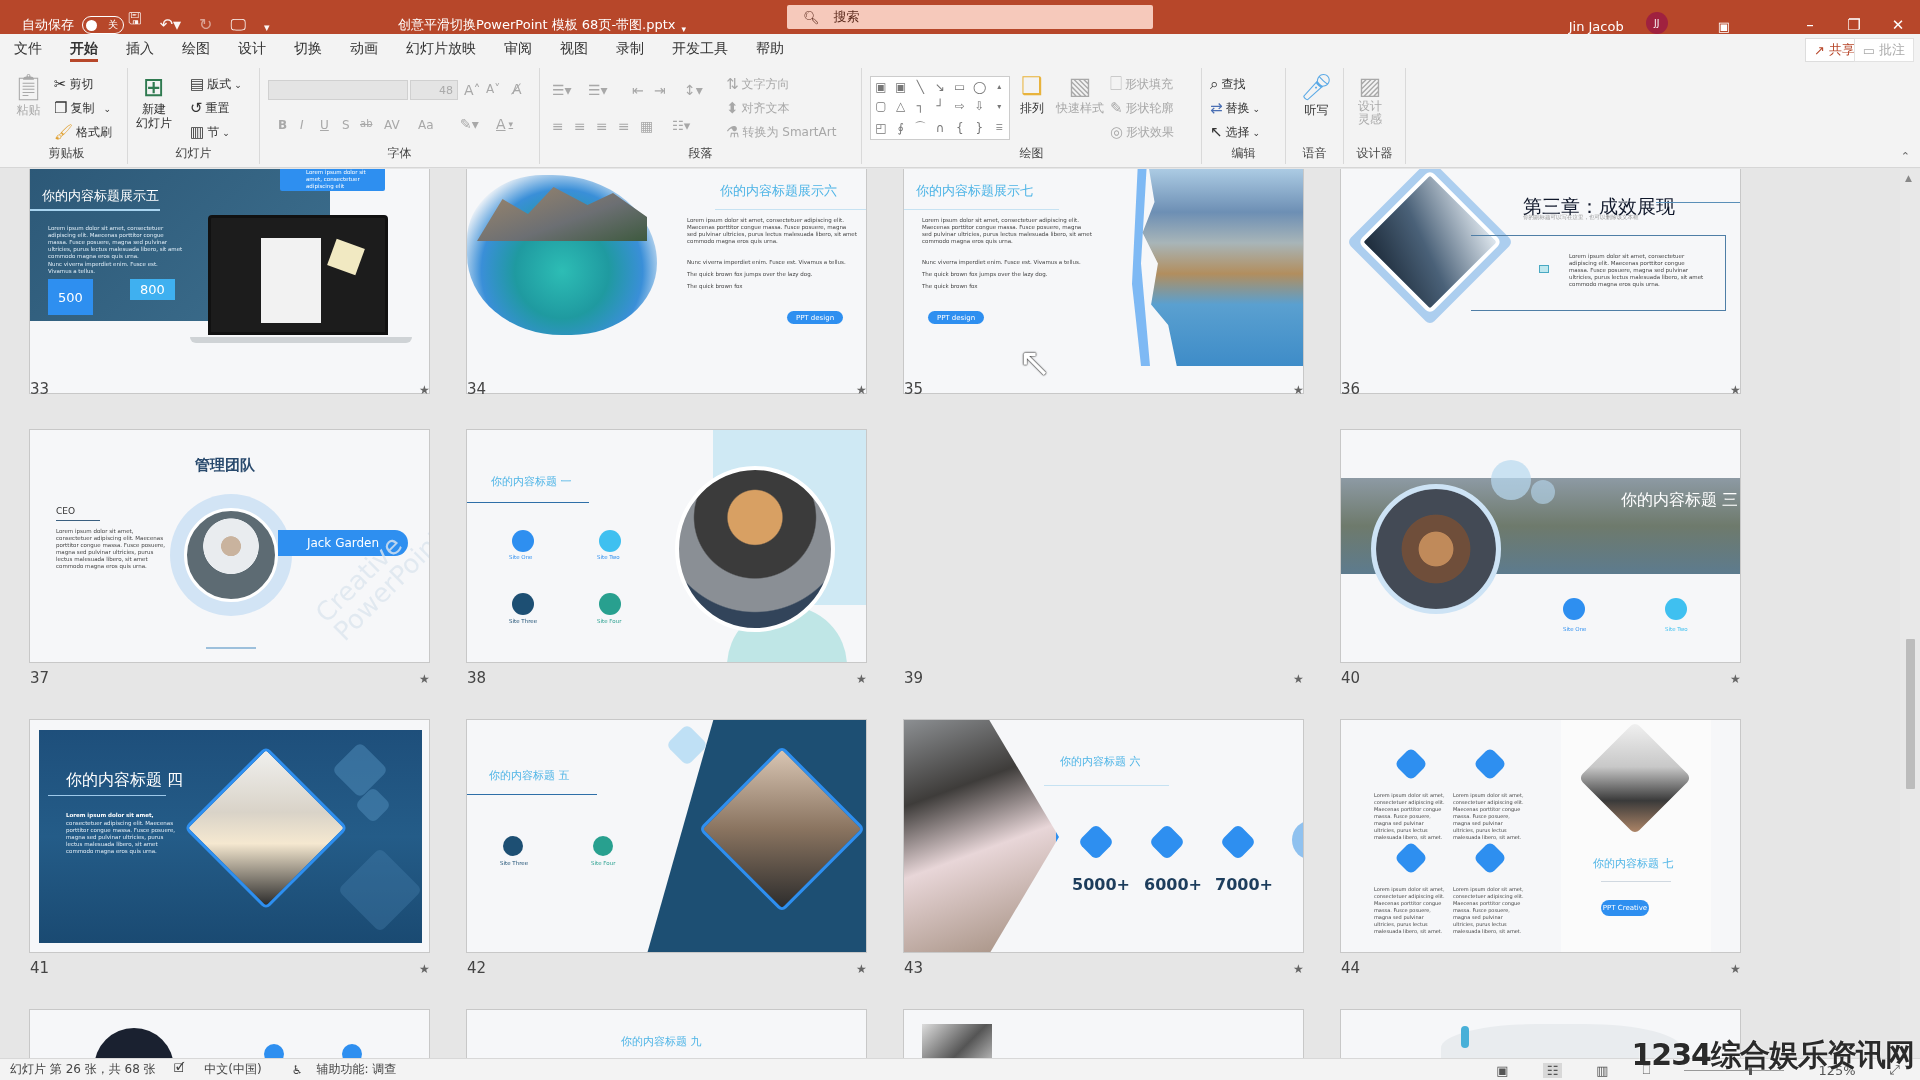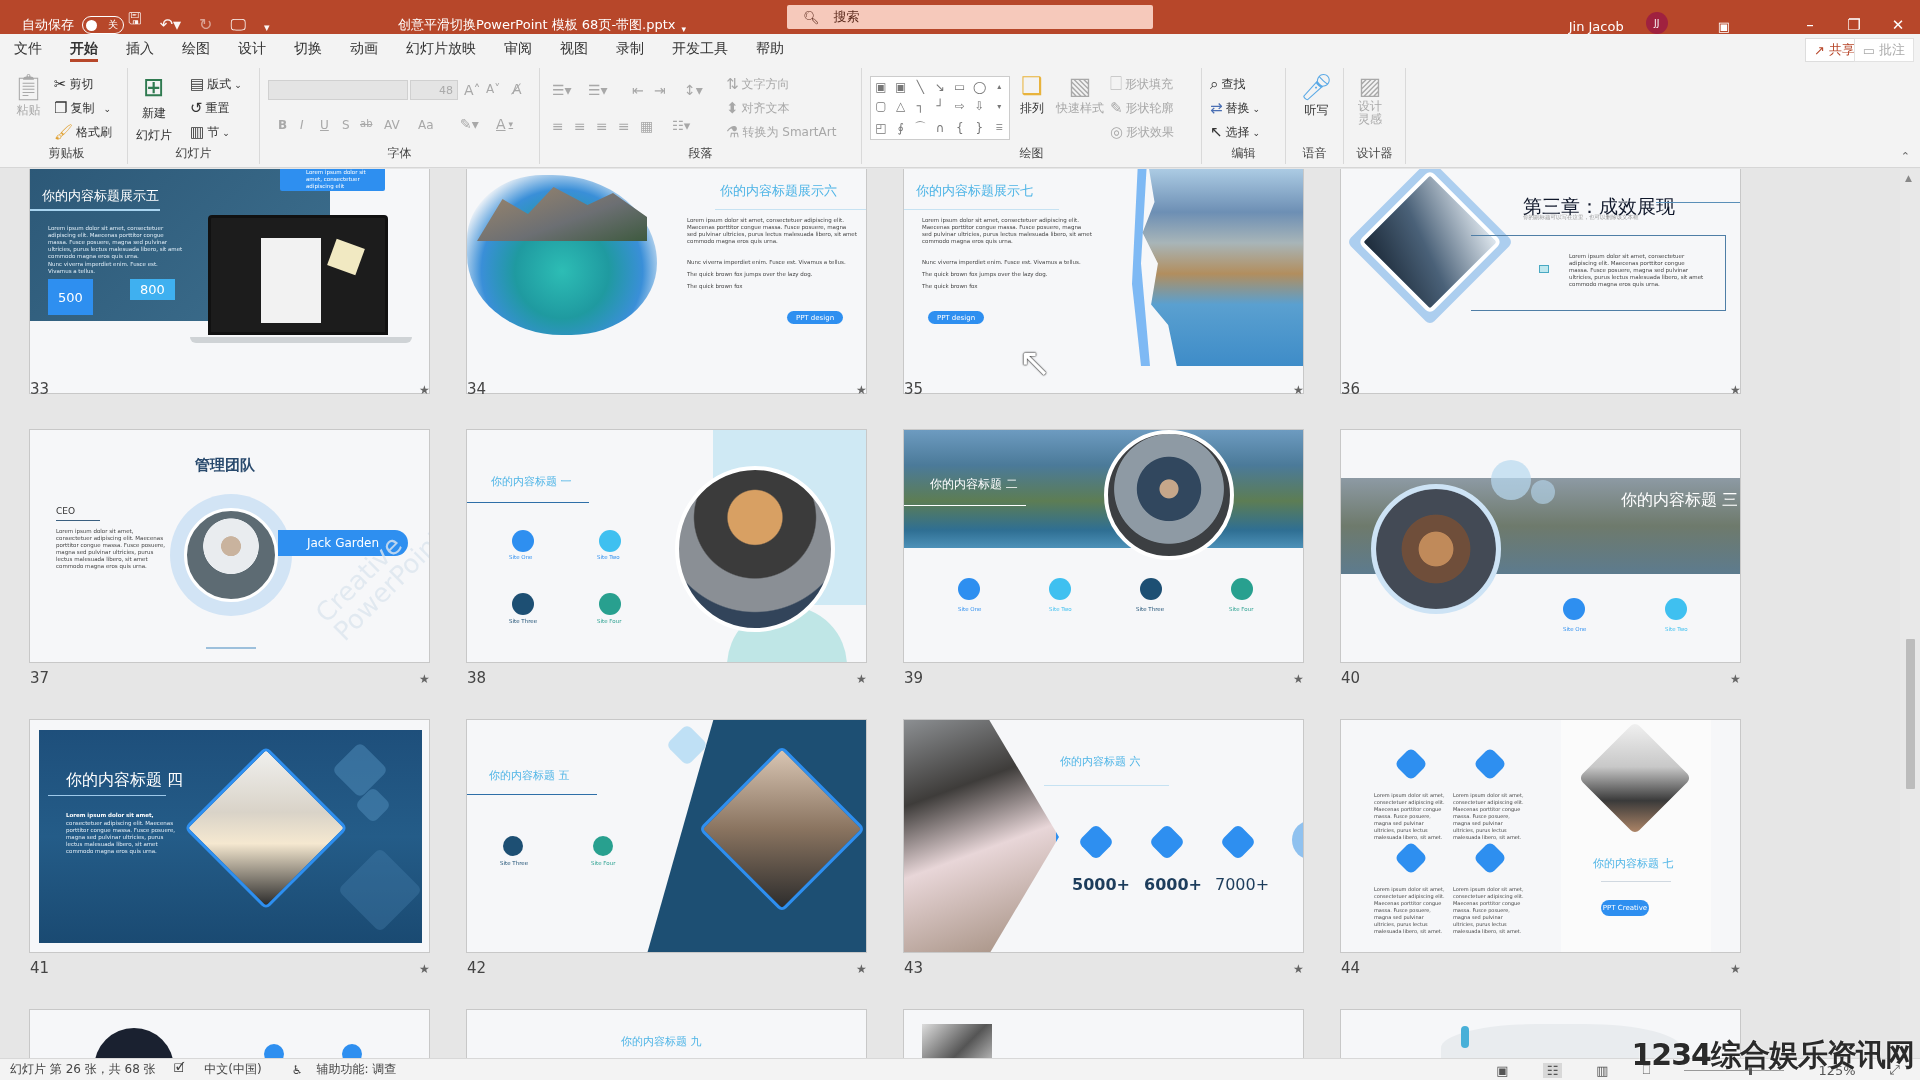--- a/index.html
+++ b/index.html
@@ -131,21 +131,21 @@
     <div class="btn" style="left:48px;top:56px">
         <span class="ico" style="color:#e0a030">🖌︎</span>
         <span>格式刷</span>
       </div>
     <div class="glabel">剪贴板</div>
   </div>
 
   <div class="group" style="left:128px;width:132px">
     <div class="btn big" style="left:8px;top:6px">
         <span class="ico" style="font-size:26px;color:#2f7a50">⊞</span>
-        <span style="white-space:pre;line-height:22px">新建
+        <span style="white-space:pre;line-height:14px">新建
 幻灯片</span>
       </div>
     <div class="btn" style="left:62px;top:8px">
         <span class="ico">▤</span>
         <span>版式</span>
         <span style="font-size:9px">⌄</span>
       </div>
     <div class="btn" style="left:62px;top:32px">
         <span class="ico">↺</span>
         <span>重置</span>
@@ -375,34 +375,20 @@
     <div class="circ" style="left:132px;top:163px;width:22px;height:22px;background:#28a08f"></div>
     <div class="lorem" style="left:42px;top:124px;color:#2e8ff0">Site One</div>
     <div class="lorem" style="left:130px;top:124px;color:#2e8ff0">Site Two</div>
     <div class="lorem" style="left:42px;top:188px;color:#1d4f73">Site Three</div>
     <div class="lorem" style="left:130px;top:188px;color:#28a08f">Site Four</div>
     <div class="circ" style="left:208px;top:36px;width:160px;height:166px;background:radial-gradient(circle at 50% 30%,#d8a063 0 20%,#3b3b3b 21% 45%,#8a8f95 46% 70%,#32445a 71%);border:4px solid #fff"></div>
   </div>
   <div class="snum" style="left:467px;top:500px">38</div>
   <div class="star" style="left:856px;top:503px">★</div>
 
-  <div class="slide" style="left:903px;top:260px">
-    <div style="position:absolute;left:0;top:0;width:401px;height:118px;background:linear-gradient(180deg,#6d9bc0 0%,#4b7a99 30%,#5d7d54 60%,#2f6f93 85%,#4d91b8 100%)"></div>
-    <div class="s-dark-title" style="left:26px;top:46px;font-size:12px">你的内容标题 二</div>
-    <div style="position:absolute;left:0;top:75px;width:122px;height:1px;background:#fff"></div>
-    <div class="circ" style="left:200px;top:0;width:130px;height:130px;background:radial-gradient(circle at 50% 45%,#c6a78a 0 10%,#31475e 11% 35%,#8e9aa4 36% 60%,#3c3f42 61%);border:4px solid #fff"></div>
-    <div class="circ" style="left:54px;top:148px;width:22px;height:22px;background:#2e8ff0"></div>
-    <div class="circ" style="left:145px;top:148px;width:22px;height:22px;background:#3fc0f0"></div>
-    <div class="circ" style="left:236px;top:148px;width:22px;height:22px;background:#1d4f73"></div>
-    <div class="circ" style="left:327px;top:148px;width:22px;height:22px;background:#28a08f"></div>
-    <div class="lorem" style="left:54px;top:176px;color:#2e8ff0">Site One</div>
-    <div class="lorem" style="left:145px;top:176px;color:#3fc0f0">Site Two</div>
-    <div class="lorem" style="left:232px;top:176px;color:#1d4f73">Site Three</div>
-    <div class="lorem" style="left:325px;top:176px;color:#28a08f">Site Four</div>
-  </div>
   <div class="snum" style="left:904px;top:500px">39</div>
   <div class="star" style="left:1293px;top:503px">★</div>
 
   <div class="slide" style="left:1340px;top:260px">
     <div style="position:absolute;left:0;top:48px;width:401px;height:96px;background:linear-gradient(180deg,#8d9aa4 0%,#6e7a6c 50%,#5d7b8e 100%)"></div>
     <div class="circ" style="left:150px;top:30px;width:40px;height:40px;background:#b8d8f0;opacity:.7"></div>
     <div class="circ" style="left:190px;top:50px;width:24px;height:24px;background:#b8d8f0;opacity:.6"></div>
     <div class="circ" style="left:30px;top:54px;width:130px;height:130px;background:radial-gradient(circle,#c08a5a 0 20%,#6f4e3a 21% 40%,#434a55 41% 70%,#8b9aaa 71%);border:5px solid #cde3f5"></div>
     <div class="s-dark-title" style="left:280px;top:60px;font-size:16px">你的内容标题 三</div>
     <div class="circ" style="left:222px;top:168px;width:22px;height:22px;background:#2e8ff0"></div>
@@ -444,21 +430,21 @@
   <div class="slide" style="left:903px;top:550px">
     <div style="position:absolute;left:0;top:0;width:155px;height:234px;background:linear-gradient(160deg,#8c8f92,#3e3c3a 30%,#e8d6d8 55%,#9f8a7a 100%);clip-path:polygon(0 0,55% 0,100% 50%,55% 100%,0 100%);border-right:3px solid #2e8ff0"></div>
     <div class="s-title" style="left:156px;top:34px;font-size:11px">你的内容标题 六</div>
     <div style="position:absolute;left:140px;top:65px;width:125px;height:1px;background:#c6e2f2"></div>
     <div class="dia" style="left:179px;top:109px;width:26px;height:26px;background:#2e8ff0"></div>
     <div class="dia" style="left:250px;top:109px;width:26px;height:26px;background:#2e8ff0"></div>
     <div class="dia" style="left:321px;top:109px;width:26px;height:26px;background:#2e8ff0"></div>
     <div class="circ" style="left:388px;top:100px;width:40px;height:40px;background:#8fc1ef"></div>
     <div style="position:absolute;left:168px;top:155px;font-size:16px;color:#1d3d5c;font-weight:bold">5000+</div>
     <div style="position:absolute;left:240px;top:155px;font-size:16px;color:#1d3d5c;font-weight:bold">6000+</div>
-    <div style="position:absolute;left:311px;top:155px;font-size:16px;color:#1d3d5c;font-weight:normal">7000+</div>
+    <div style="position:absolute;left:311px;top:155px;font-size:16px;color:#1d3d5c;font-weight:bold">7000+</div>
   </div>
   <div class="snum" style="left:904px;top:790px">43</div>
   <div class="star" style="left:1293px;top:793px">★</div>
 
   <div class="slide" style="left:1340px;top:550px">
     <div class="dia" style="left:58px;top:32px;width:24px;height:24px;background:#2e8ff0"></div>
     <div class="dia" style="left:137px;top:32px;width:24px;height:24px;background:#2e8ff0"></div>
     <div class="dia" style="left:58px;top:126px;width:24px;height:24px;background:#2e8ff0"></div>
     <div class="dia" style="left:137px;top:126px;width:24px;height:24px;background:#2e8ff0"></div>
     <div class="lorem" style="left:33px;top:72px;width:72px;font-size:5px">Lorem ipsum dolor sit amet, consectetuer adipiscing elit. Maecenas porttitor congue massa. Fusce posuere, magna sed pulvinar ultricies, purus lectus malesuada libero, sit amet.</div>

